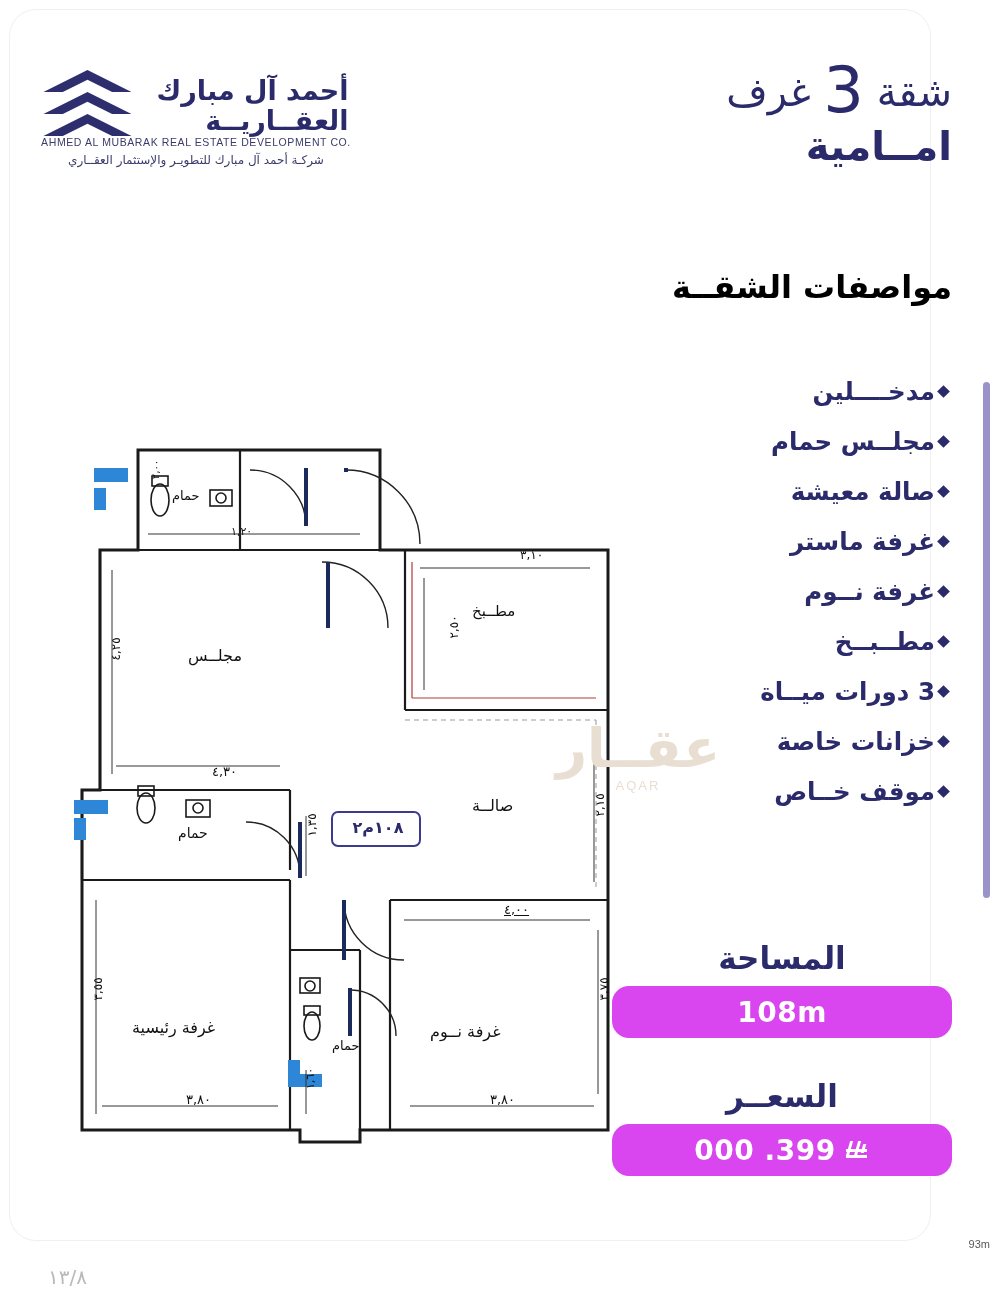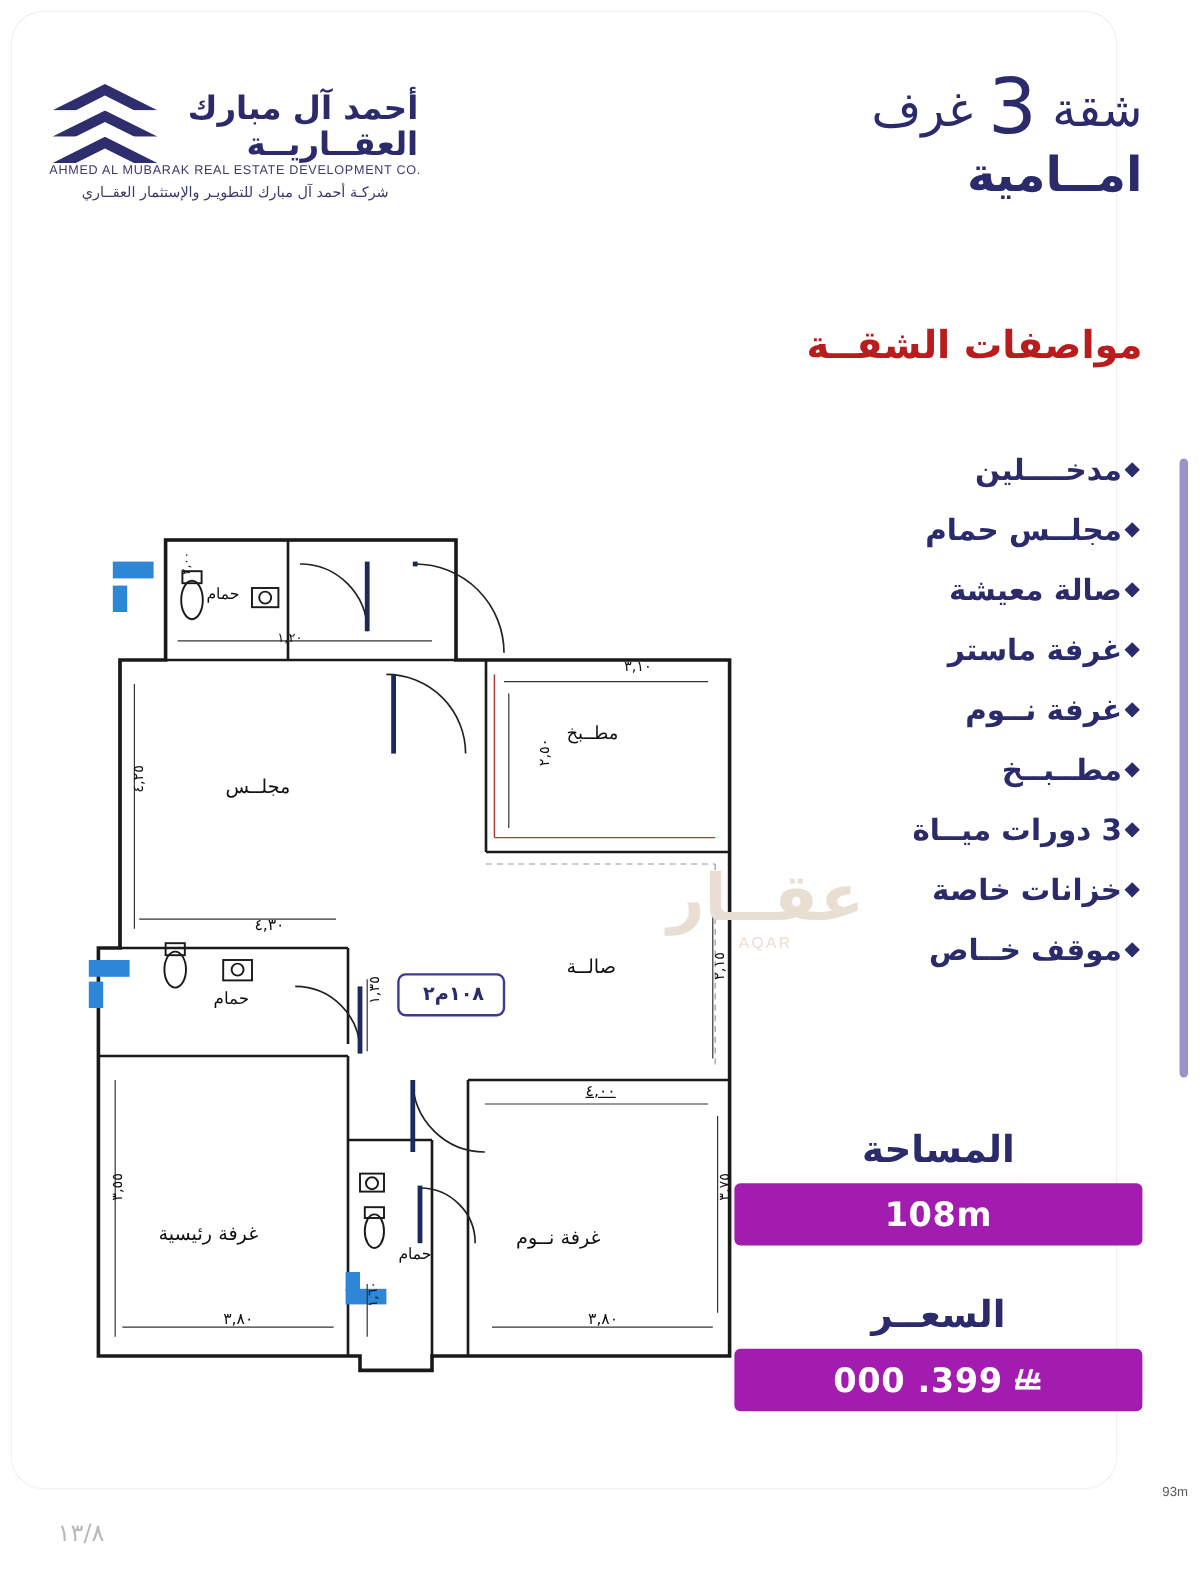--- a/index.html
+++ b/index.html
@@ -122,21 +122,21 @@
     letter-spacing: 1px;
   }
 
   
   .specs-heading {
     position: absolute;
     right: 48px;
     top: 268px;
     font-size: 32px;
     font-weight: bold;
-    color: #b91c1c;
+    color: #000000;
     direction: rtl;
     letter-spacing: 1px;
   }
 
   
   .specs-list {
     position: absolute;
     right: 48px;
     top: 366px;
     width: 340px;
@@ -184,23 +184,23 @@
     text-align: center;
     direction: rtl;
   }
   .area-title {
     font-size: 31px;
     font-weight: bold;
     color: #2b2b6b;
     margin-bottom: 10px;
   }
   .value-chip {
-    background: #a21caf;
+    background: #d946ef;
     color: #ffffff;
-    border-radius: 5px;
+    border-radius: 17px;
     height: 52px;
     display: flex;
     align-items: center;
     justify-content: center;
     font-size: 28px;
     font-weight: bold;
     letter-spacing: 0.5px;
   }
   .price-block {
     position: absolute;
@@ -484,21 +484,21 @@
 
     <div style="position:absolute;left:128px;top:216px;font-size:16px;direction:rtl;color:#111;letter-spacing:2px;">مجلــس</div>
     <div style="position:absolute;left:152px;top:318px;font-size:13px;color:#111;margin-top:16px;">٤,٣٠</div>
     <div style="position:absolute;left:44px;top:212px;font-size:12px;color:#111;transform:rotate(-90deg);">٤,٢٥</div>
 
     <div style="position:absolute;left:412px;top:172px;font-size:15px;direction:rtl;color:#111;letter-spacing:1px;">مطــبخ</div>
     <div style="position:absolute;left:460px;top:118px;font-size:12px;color:#111;">٣,١٠</div>
     <div style="position:absolute;left:382px;top:190px;font-size:12px;color:#111;transform:rotate(-90deg);">٢,٥٠</div>
 
     <div style="position:absolute;left:412px;top:366px;font-size:16px;direction:rtl;color:#111;letter-spacing:2px;">صالــة</div>
-    <div style="position:absolute;left:428px;top:472px;font-size:13px;color:#111;text-decoration:underline;">٤,٠٠</div>
+    <div style="position:absolute;left:444px;top:472px;font-size:13px;color:#111;text-decoration:underline;">٤,٠٠</div>
     <div style="position:absolute;left:528px;top:368px;font-size:12px;color:#111;transform:rotate(-90deg);">٢,١٥</div>
 
     <div style="position:absolute;left:118px;top:395px;font-size:14px;direction:rtl;color:#111;letter-spacing:2px;">حمام</div>
     <div style="position:absolute;left:240px;top:388px;font-size:12px;color:#111;transform:rotate(-90deg);">١,٣٥</div>
 
     <div style="position:absolute;left:72px;top:588px;font-size:16px;direction:rtl;color:#111;letter-spacing:1px;">غرفة رئيسية</div>
     <div style="position:absolute;left:126px;top:662px;font-size:13px;color:#111;">٣,٨٠</div>
     <div style="position:absolute;left:26px;top:552px;font-size:12px;color:#111;transform:rotate(-90deg);">٣,٥٥</div>
 
     <div style="position:absolute;left:272px;top:608px;font-size:13px;direction:rtl;color:#111;">حمام</div>

